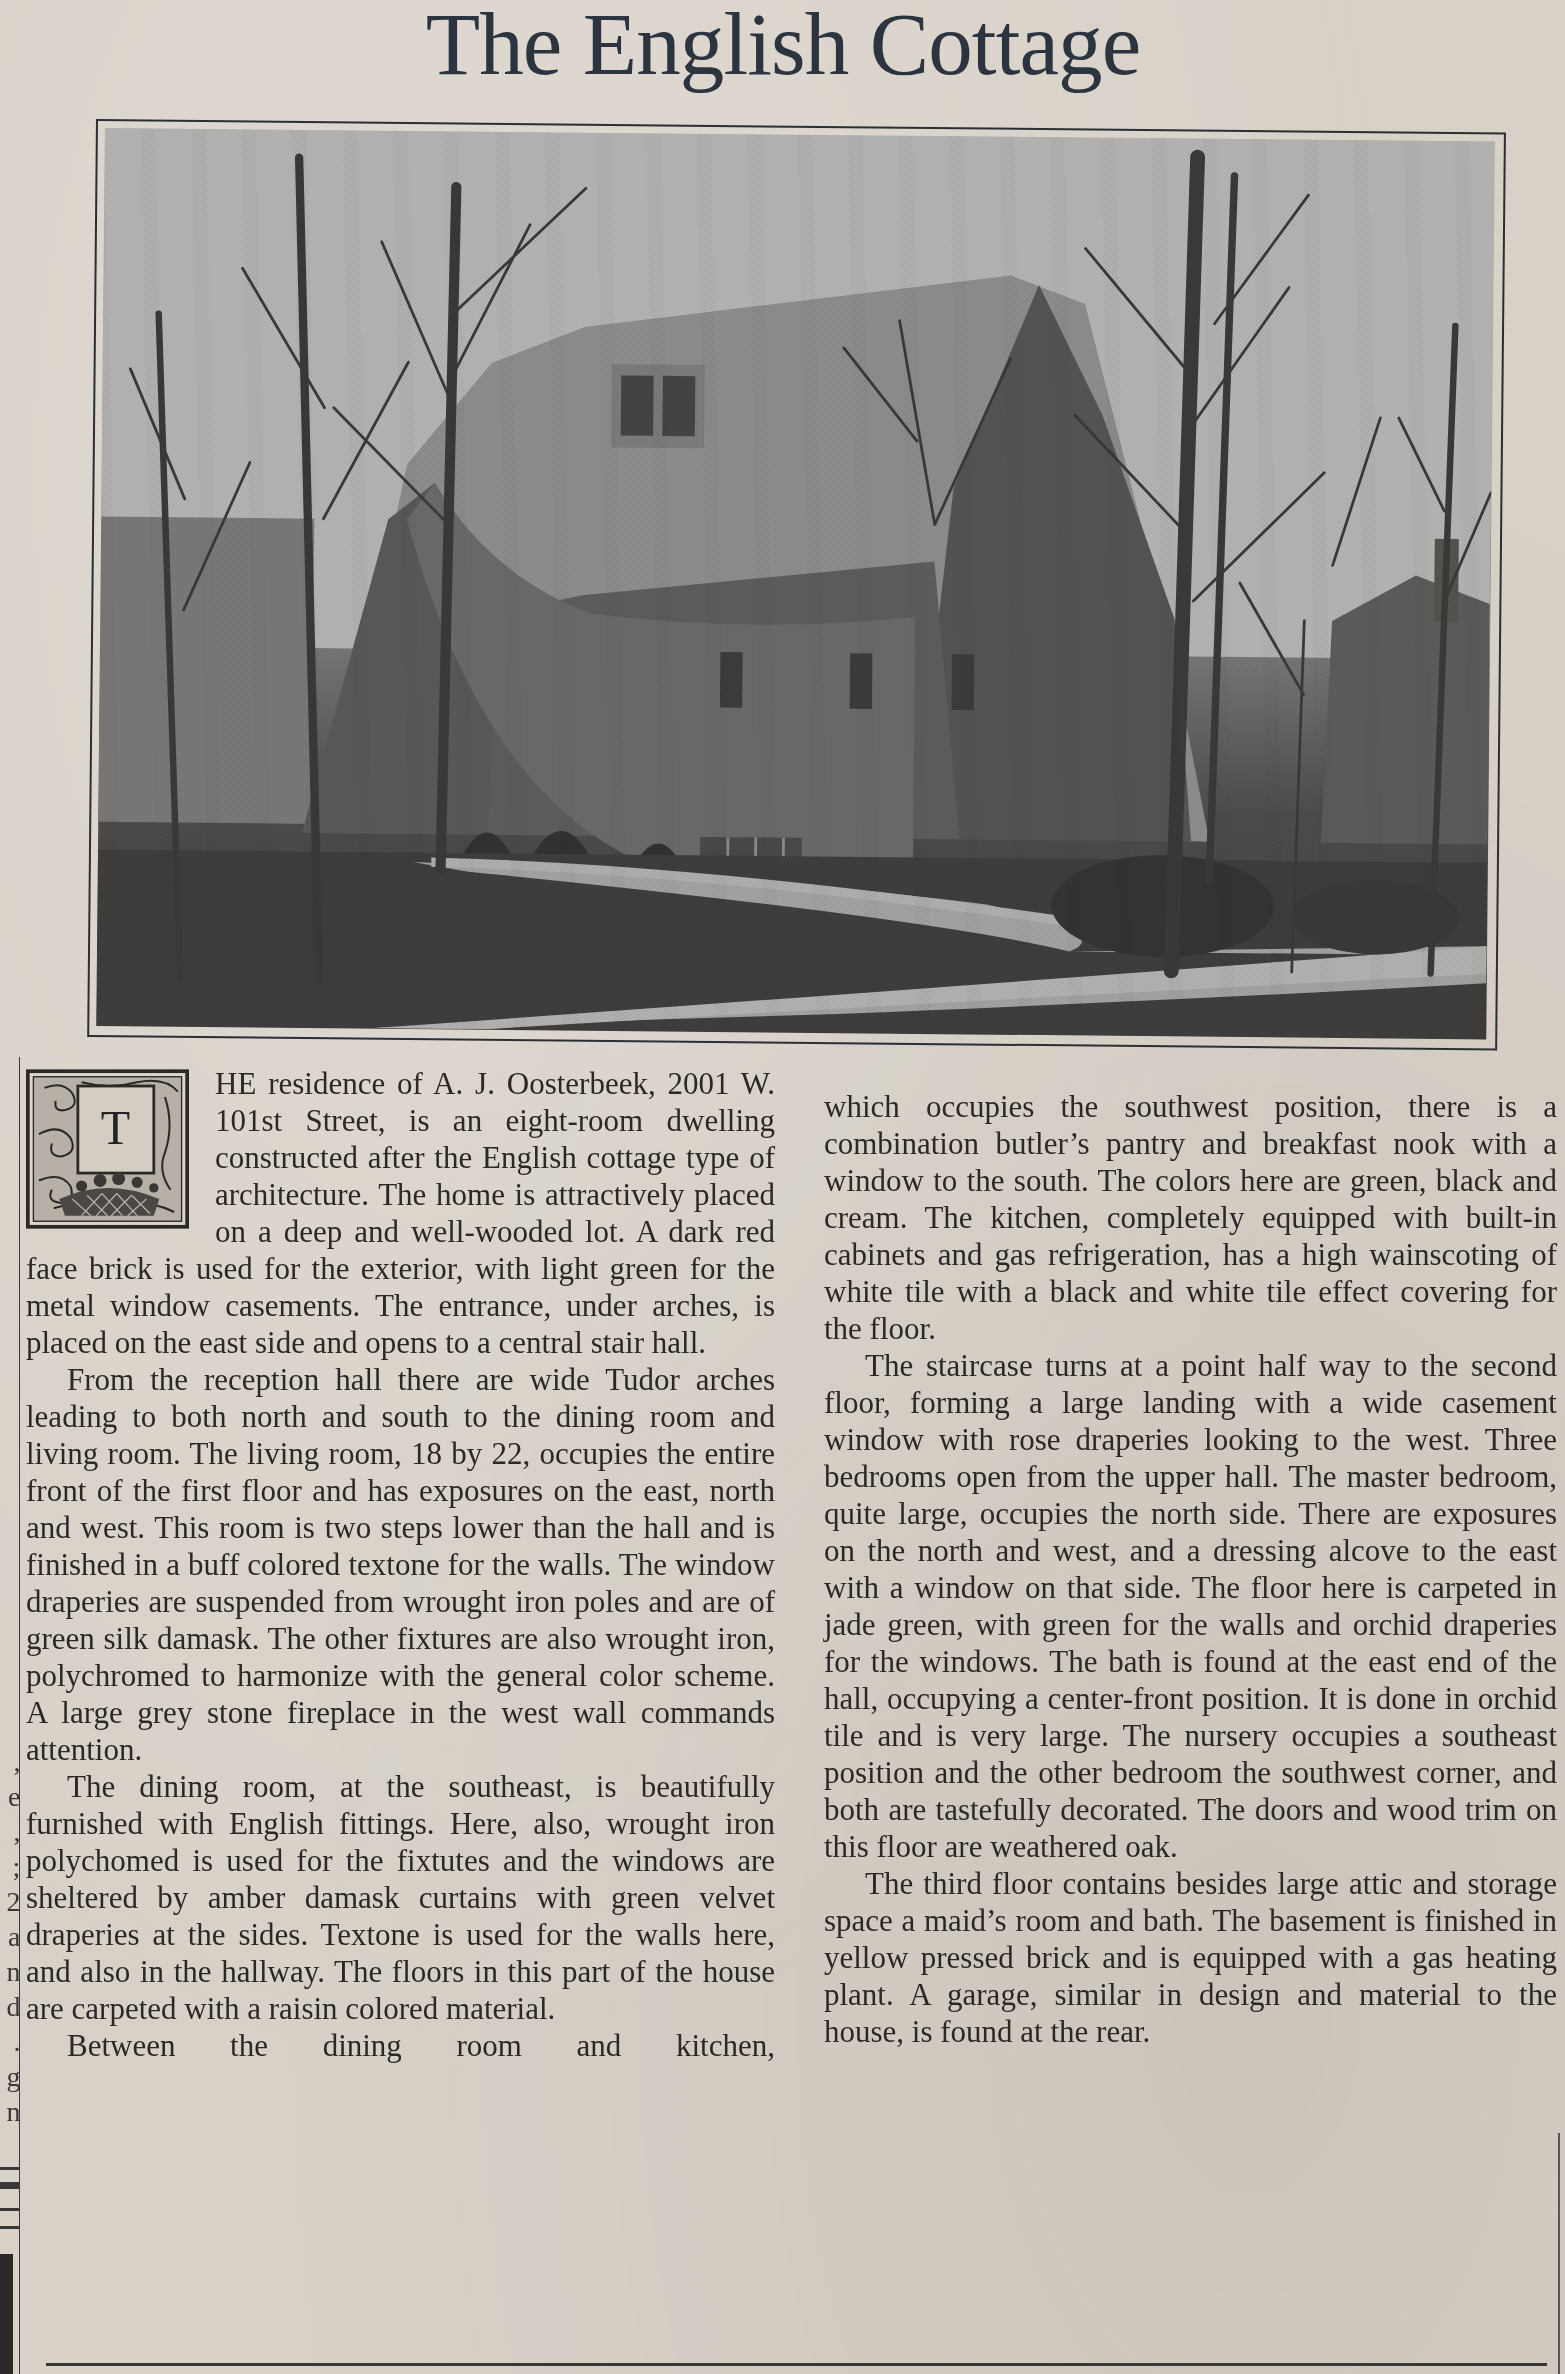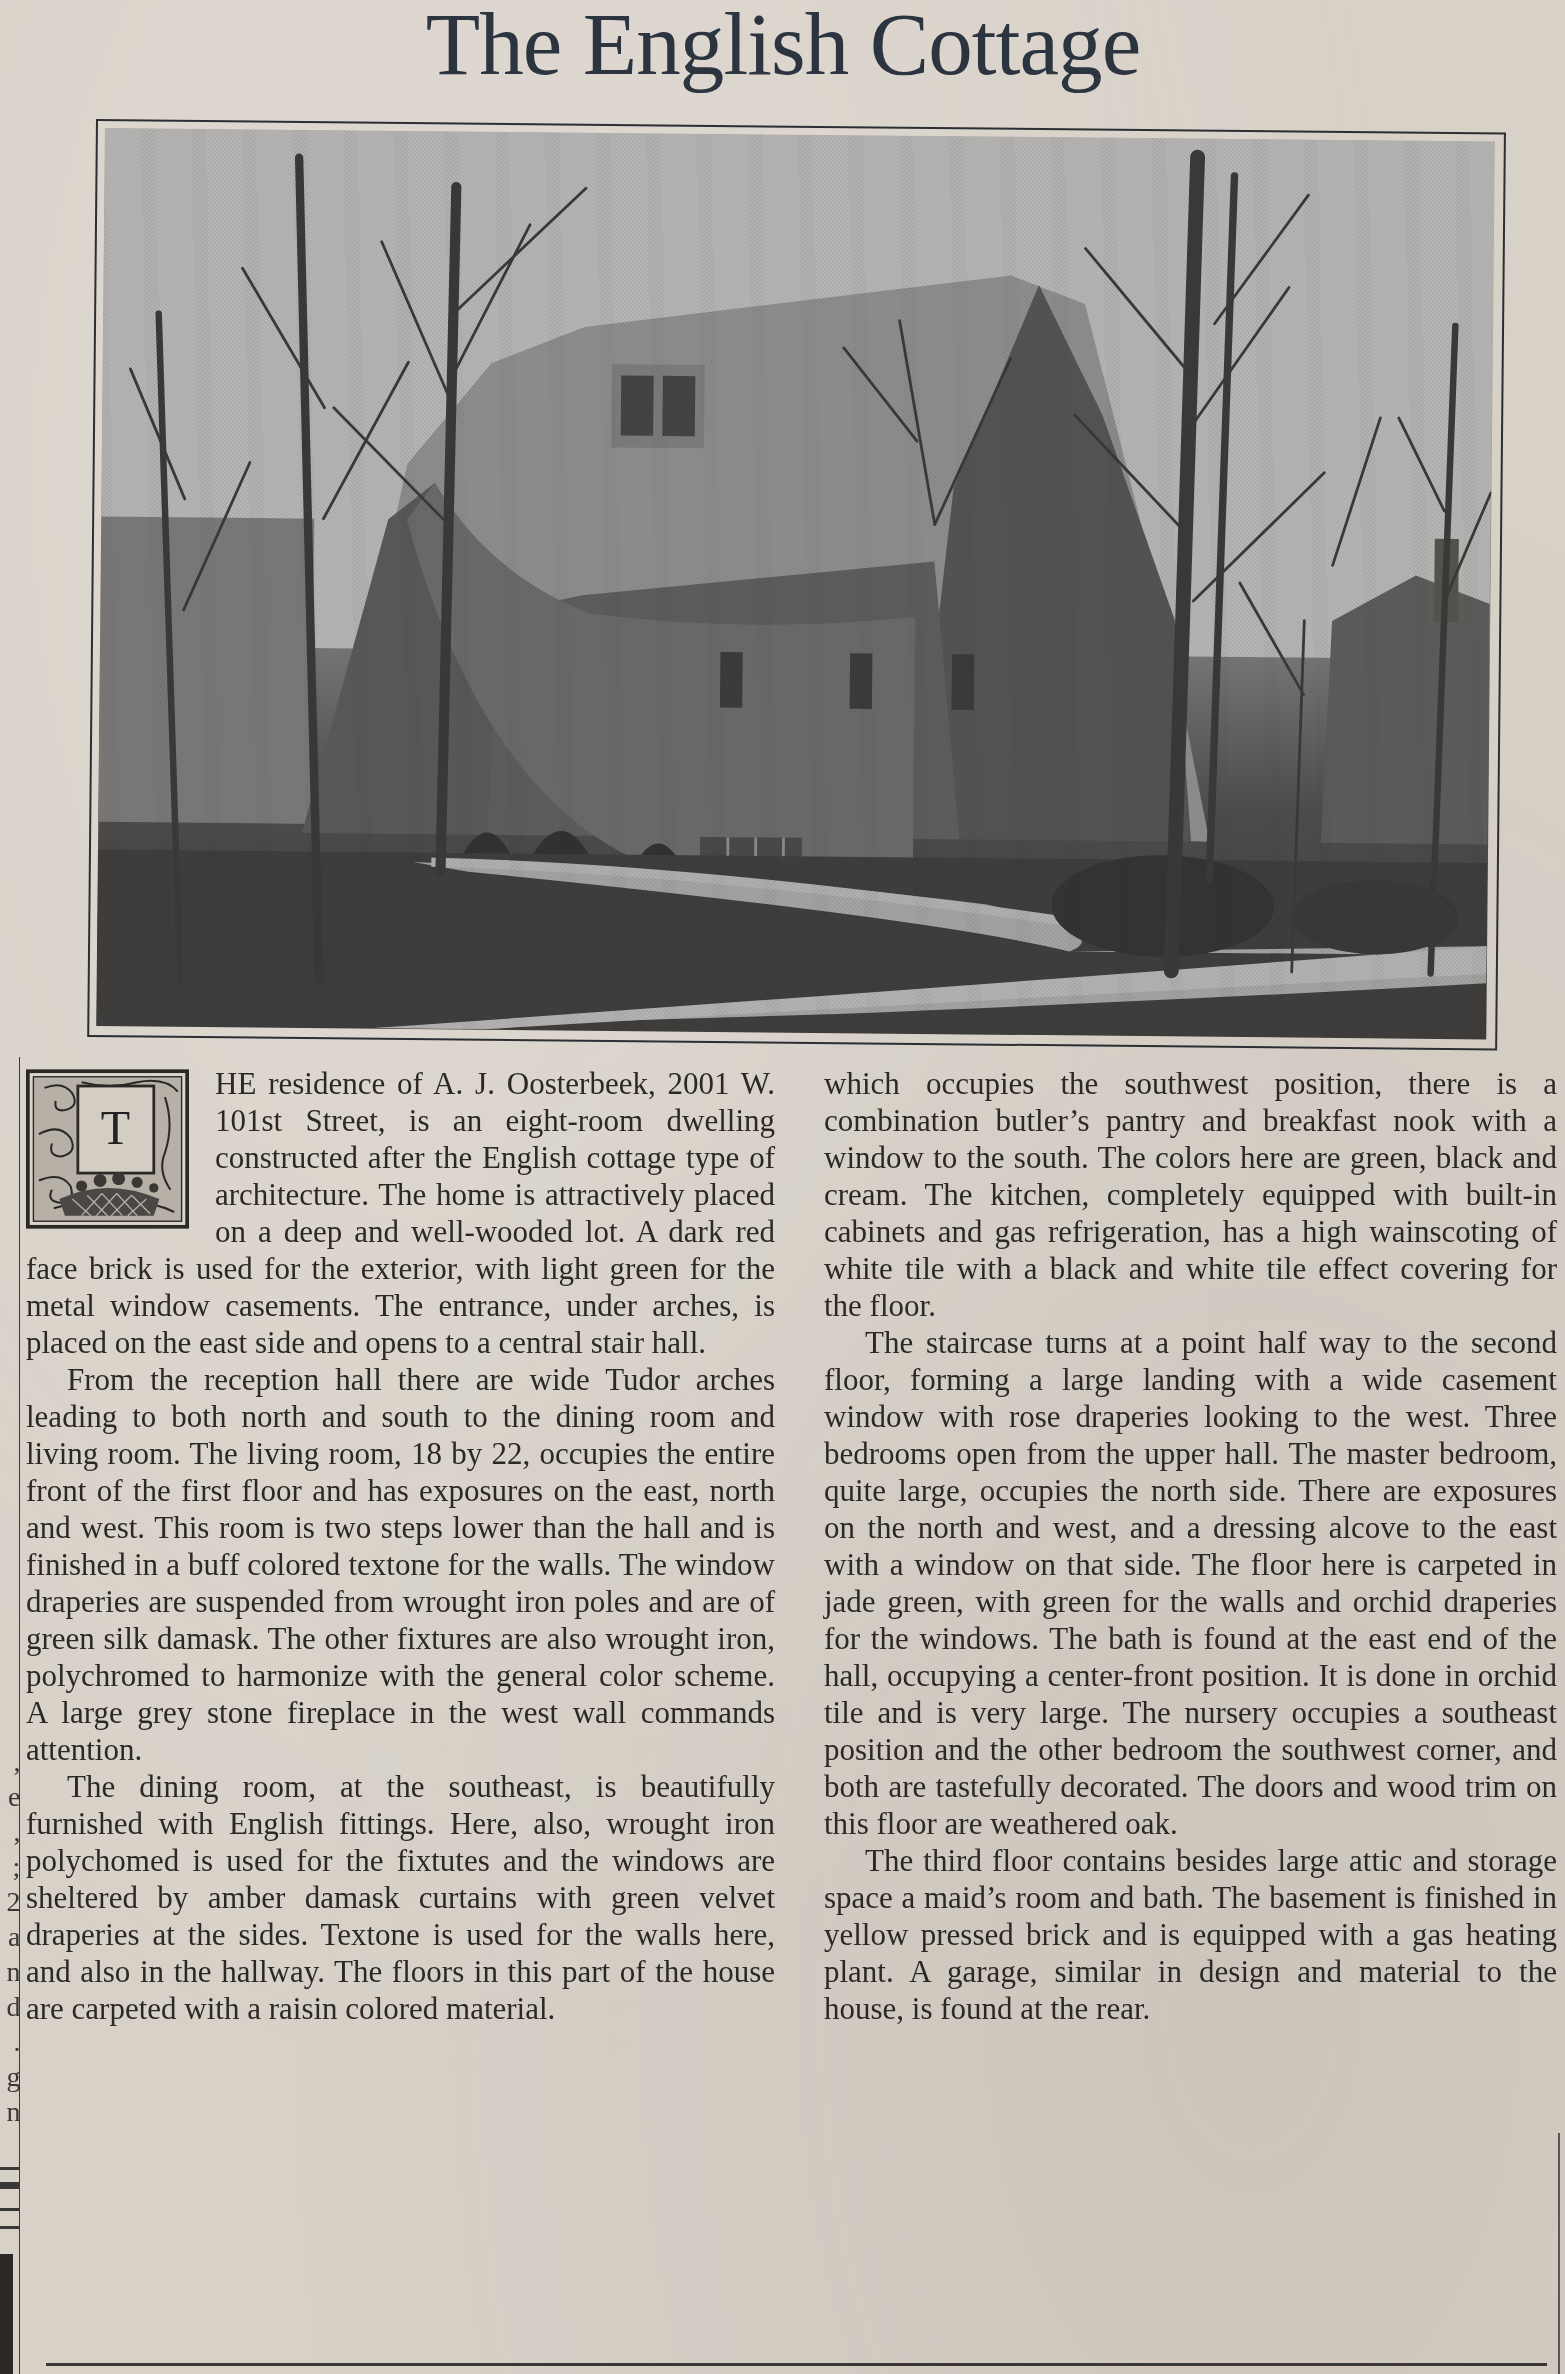--- a/index.html
+++ b/index.html
@@ -43,21 +43,21 @@
     background-image: repeating-linear-gradient(45deg, rgba(0,0,0,0.08) 0 0.9px, rgba(0,0,0,0) 0.9px 2.8px);
   }
 
   .columns { position: absolute; top: 1065px; left: 26px; width: 1530px; }
   .col {
     position: absolute; top: 0;
     font-family: "Liberation Serif", "DejaVu Serif", serif;
     font-size: 31px; line-height: 37px; text-align: justify; color: #2b2926;
   }
   .col-left { left: 0; width: 749px; }
-  .col-right { left: 798px; width: 733px; }
+  .col-right { left: 798px; width: 733px; margin-top: 23px; }
   .col p { margin: 0; text-indent: 41px; hyphens: manual; }
   .col p.no-indent { text-indent: 0; }
   .dropcap {
     float: left; width: 163px; height: 160px; margin: 3.7px 26px 3.7px 0;
     position: relative; box-sizing: border-box;
   }
   .dropcap svg { width: 100%; height: 100%; }
   .dropcap-letter {
     position: absolute; left: 56px; top: 20.4px; width: 67px; height: 78px;
     font-family: "Liberation Serif", serif; font-size: 48px; line-height: 78px; text-align: center; color: #222;
@@ -194,20 +194,21 @@
             <circle cx="100" cy="118" r="7"></circle>
             <circle cx="120" cy="122" r="6"></circle>
             <circle cx="138" cy="128" r="5"></circle>
           </g>
       </svg>
       <div class="dropcap-letter">T</div>
     </div>
     <p class="no-indent">HE residence of A. J. Oosterbeek, 2001 W. 101st Street, is an eight-room dwelling constructed after the English cottage type of architecture. The home is at­tractively placed on a deep and well-wooded lot. A dark red face brick is used for the exterior, with light green for the metal win­dow casements. The entrance, under arches, is placed on the east side and opens to a cen­tral stair hall.</p>
     <p>From the reception hall there are wide Tudor arches leading to both north and south to the dining room and living room. The liv­ing room, 18 by 22, occupies the entire front of the first floor and has exposures on the east, north and west. This room is two steps lower than the hall and is finished in a buff colored textone for the walls. The window draperies are suspended from wrought iron poles and are of green silk damask. The other fixtures are also wrought iron, polychromed to har­monize with the general color scheme. A large grey stone fireplace in the west wall com­mands attention.</p>
     <p>The dining room, at the southeast, is beau­tifully furnished with English fittings. Here, also, wrought iron polychomed is used for the fixtutes and the windows are sheltered by am­ber damask curtains with green velvet draper­ies at the sides. Textone is used for the walls here, and also in the hallway. The floors in this part of the house are carpeted with a raisin colored material.</p>
+    <p style="text-align-last: justify;">Between the dining room and kitchen,</p>
   </div>
 
   <div class="col col-right">
     <p class="no-indent">which occupies the southwest position, there is a combination butler’s pantry and breakfast nook with a window to the south. The colors here are green, black and cream. The kitchen, completely equipped with built-in cabinets and gas refrigeration, has a high wainscoting of white tile with a black and white tile effect covering for the floor.</p>
     <p>The staircase turns at a point half way to the second floor, forming a large landing with a wide casement window with rose draperies looking to the west. Three bedrooms open from the upper hall. The master bedroom, quite large, occupies the north side. There are exposures on the north and west, and a dress­ing alcove to the east with a window on that side. The floor here is carpeted in jade green, with green for the walls and orchid draperies for the windows. The bath is found at the east end of the hall, occupying a center-front position. It is done in orchid tile and is very large. The nursery occupies a southeast posi­tion and the other bedroom the southwest cor­ner, and both are tastefully decorated. The doors and wood trim on this floor are weather­ed oak.</p>
     <p>The third floor contains besides large attic and storage space a maid’s room and bath. The basement is finished in yellow pressed brick and is equipped with a gas heating plant. A garage, similar in design and material to the house, is found at the rear.</p>
   </div>
 </div>
 
 <div class="bottom-rule"></div>

